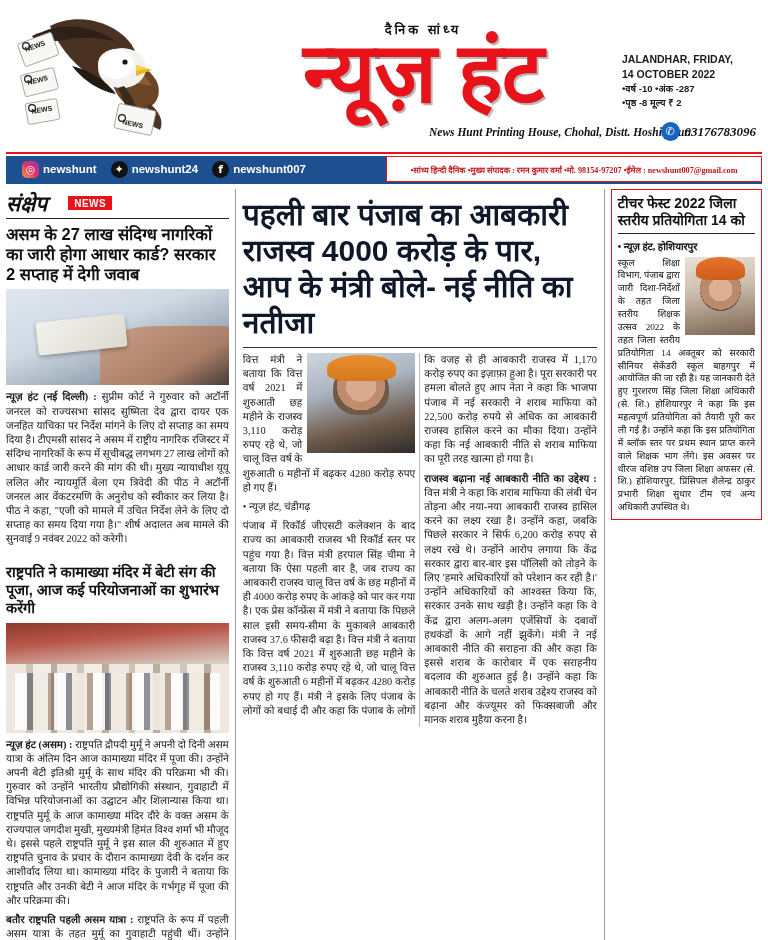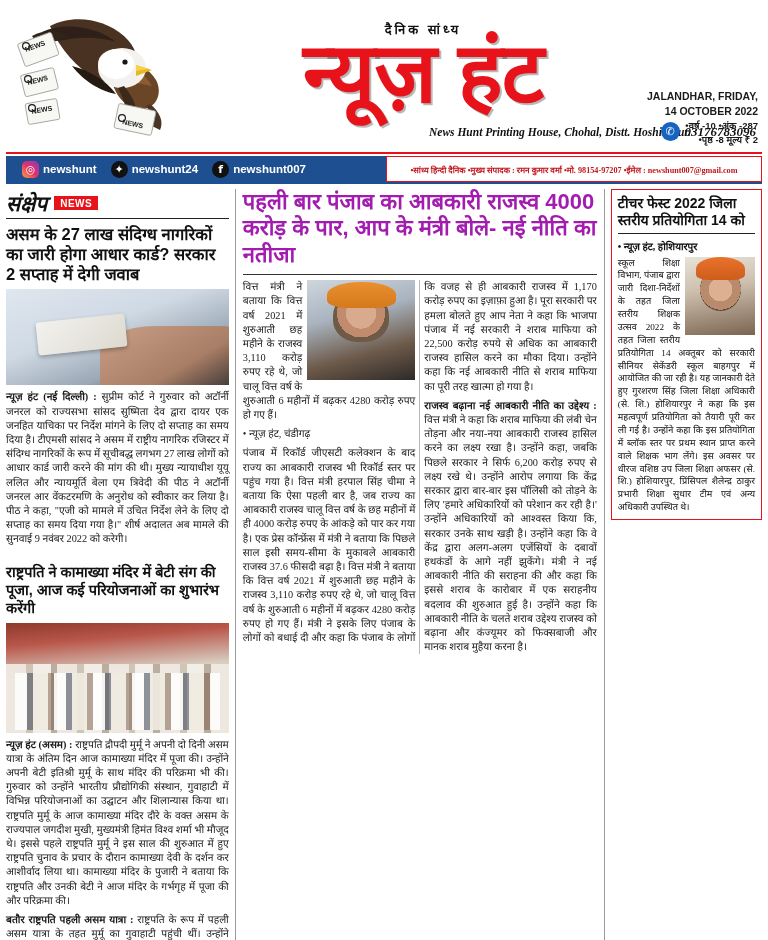--- a/index.html
+++ b/index.html
@@ -32,21 +32,21 @@
     line-height: 0.94;
     color: #e8131a;
     letter-spacing: -1px;
     text-shadow: 2px 2px 0 rgba(0,0,0,0.28);
     white-space: nowrap;
   }
   .dateblock {
     position: absolute; right: 4px; top: 52px; width: 136px;
     font-family: "Liberation Sans", sans-serif;
     font-size: 10.5px; font-weight: bold; line-height: 1.45;
-    color: #1a1a1a; text-align: right; margin-top: 37px;
+    color: #1a1a1a; text-align: left;
   }
   .dateblock .d-small { font-size: 9.5px; font-weight: bold; }
   .imprint {
     position: absolute; left: 385px; top: 126px; width: 300px;
     font-family: "Liberation Serif", serif; font-style: italic;
     font-size: 11.5px; font-weight: bold; text-align: right; color: #111;
   }
   .phone-wrap {
     position: absolute; right: 6px; top: 122px;
     display: flex; align-items: center; gap: 5px;
@@ -93,21 +93,21 @@
   .rule-red { height: 2px; background: #e8131a; }
   .rule-blue { height: 2px; background: #1d4f91; margin-bottom: 3px; }
 
   
   .content { display: flex; gap: 6px; margin-top: 5px; }
   .col-left { width: 224px; }
   .col-mid { width: 372px; border-left: 1px solid #999; border-right: 1px solid #999; padding: 0 7px; }
   .col-right { width: 152px; }
 
   
-  .sec-head { display: flex; align-items: center; gap: 7px; border-bottom: 1.6px solid #222; padding-bottom: 1px; }
+  .sec-head { display: flex; align-items: center; gap: 21px; border-bottom: 1.6px solid #222; padding-bottom: 1px; }
   .sec-title {
     font-family: "Liberation Serif", serif; font-style: italic; font-weight: bold;
     font-size: 21px; color: #111;
   }
   .news-badge {
     background: #e8131a; color: #fff; font-family: "Liberation Sans", sans-serif;
     font-weight: bold; font-size: 10px; padding: 1.5px 6px; letter-spacing: 0.5px;
   }
 
   .hl1 {
@@ -166,21 +166,21 @@
   }
   .ph-sardar::before {
     content:""; position:absolute; left:16%; top:0%; width:70%; height:30%;
     background: linear-gradient(180deg,#e9732b,#cf5c1c); border-radius: 50% 50% 24% 24%;
     z-index:2;
   }
 
   
   .mid-head {
     font-family: "Liberation Sans", sans-serif; font-weight: bold;
-    font-size: 22px; line-height: 1.2; color: #a21caf;
+    font-size: 30px; line-height: 1.2; color: #0f172a; margin-top: 8px;
   }
   .mid-sep { border-bottom: 1.4px solid #333; margin: 6px 0 5px; }
   .cols2 { column-count: 2; column-gap: 9px; column-rule: 1px solid #bbb; }
 
   
   .rbox { border: 1.4px solid #e8131a; padding: 5px 6px; }
   .rhead {
     font-family: "Liberation Sans", sans-serif; font-weight: bold;
     font-size: 14px; line-height: 1.2; color: #111;
     border-bottom: 1.4px solid #222; padding-bottom: 4px;

